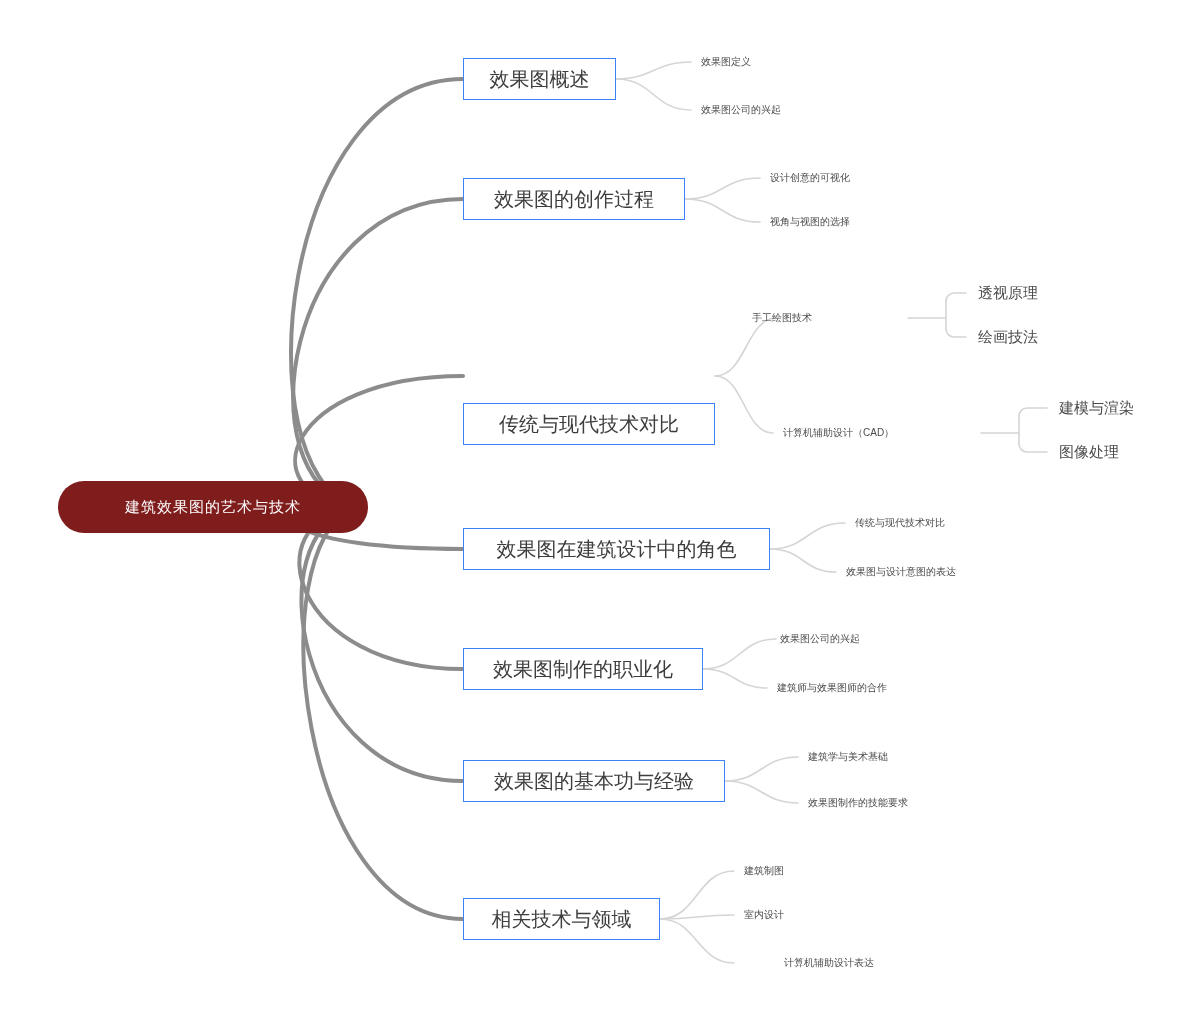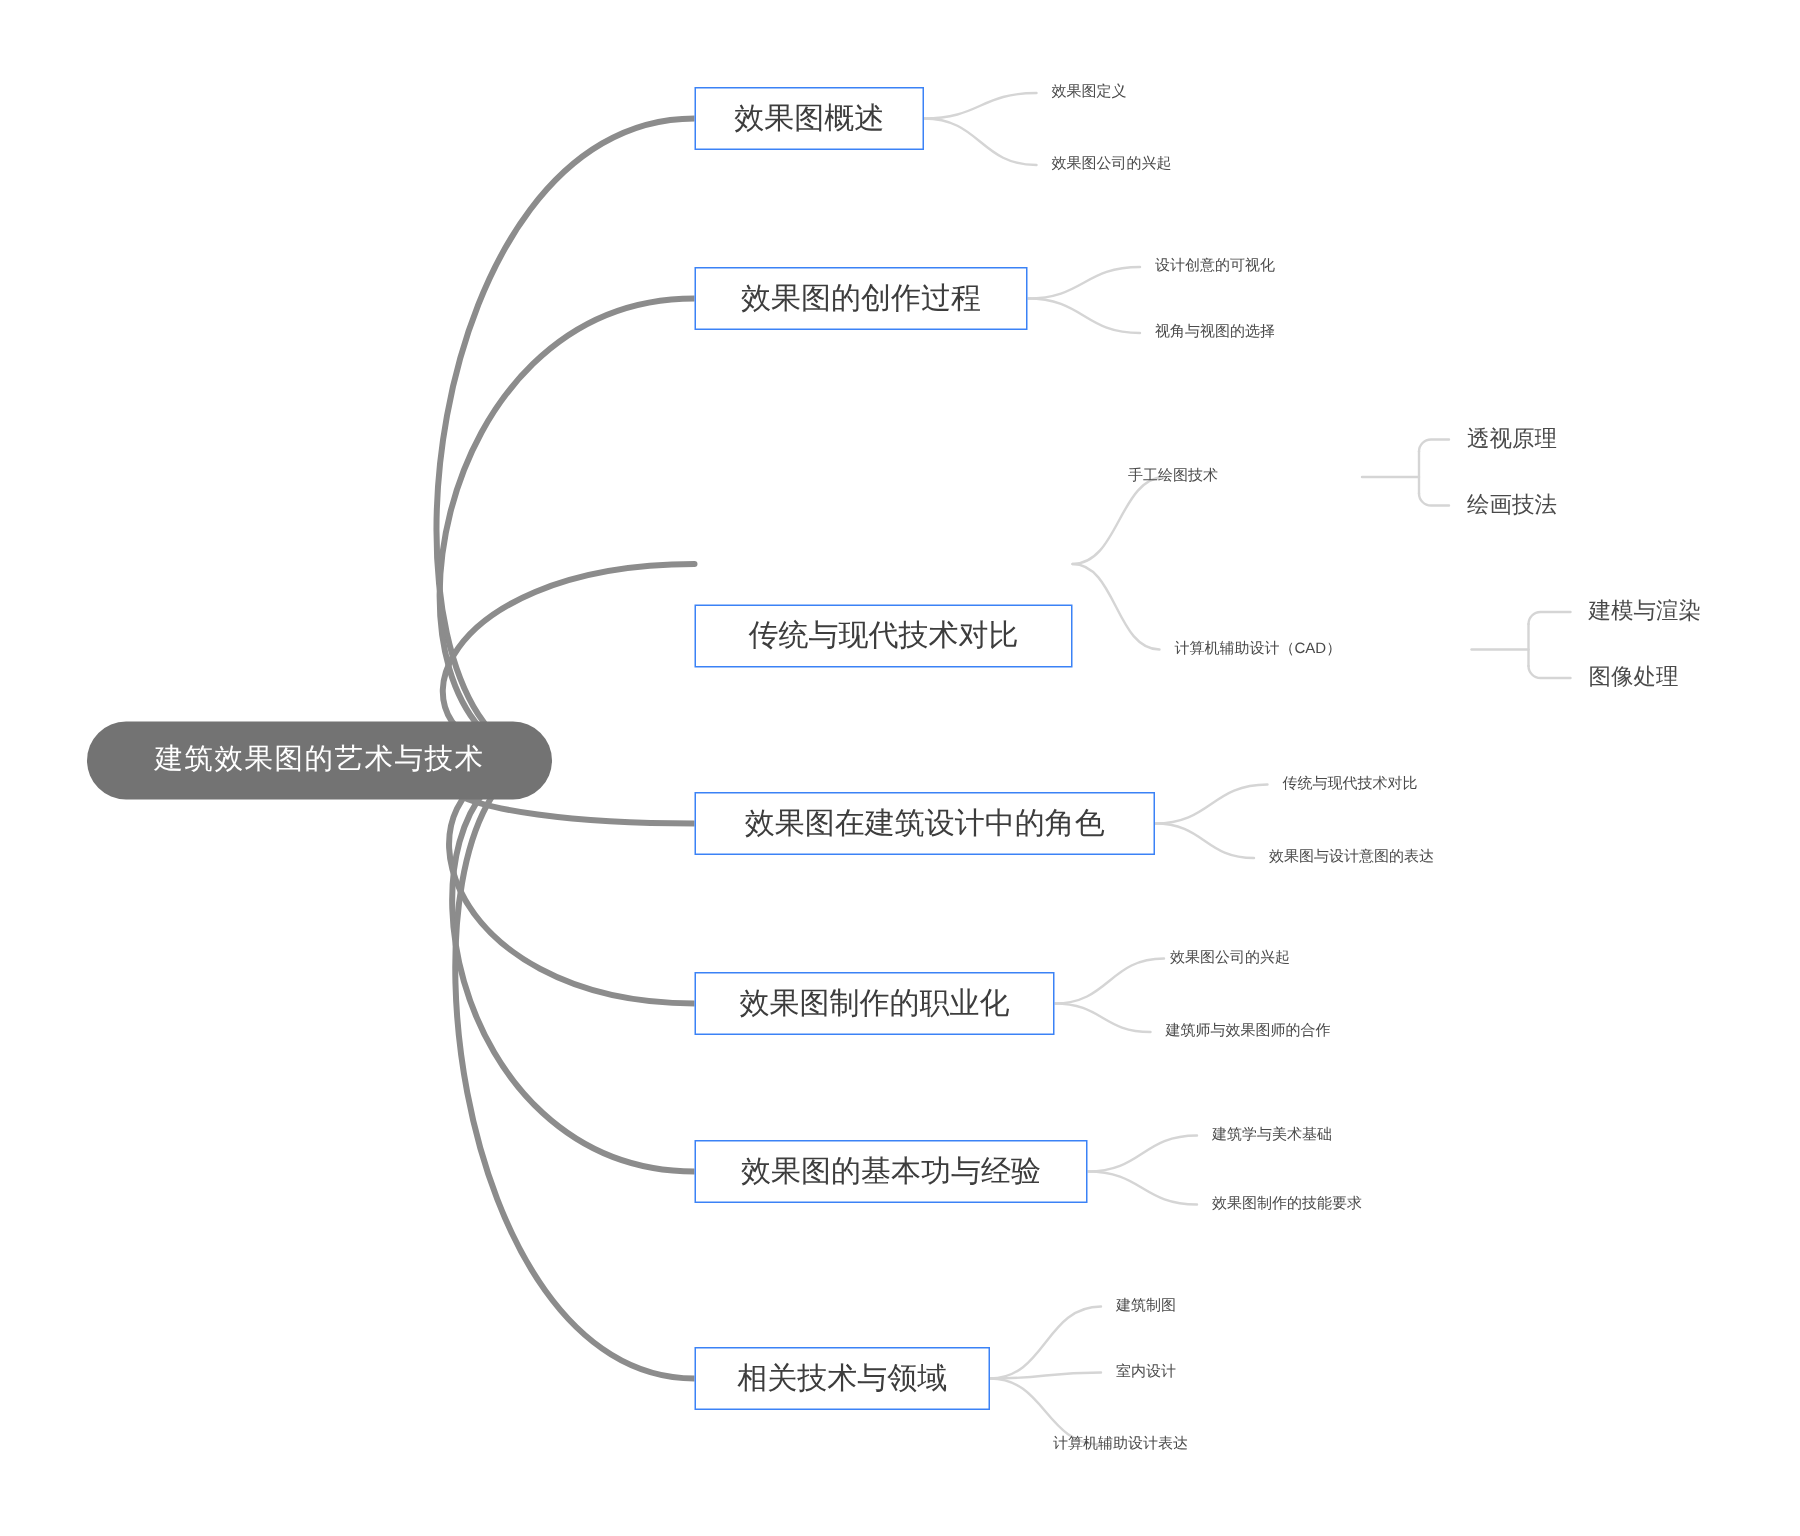--- a/index.html
+++ b/index.html
@@ -28,24 +28,24 @@
     width: 1200px;
     height: 1024px;
     pointer-events: none;
   }
   .node {
     position: absolute;
     box-sizing: border-box;
     white-space: nowrap;
   }
   .root-node {
-    background: #737373;
+    background: #7f1d1d;
     color: #ffffff;
     border-radius: 26px;
-    font-size: 19px;
+    font-size: 15px;
     line-height: 52px;
     text-align: center;
     letter-spacing: 1px;
     padding: 0 26px;
   }
   .branch-node {
     background: #ffffff;
     border: 1px solid #3b82f6;
     color: #3d3d3d;
     font-size: 20px;
@@ -123,16 +123,16 @@
       <div class="node leaf-node" style="left: 846px; top: 562px; width: 192px; height: 20px;">效果图与设计意图的表达</div>
       <div class="node branch-node" style="left: 463px; top: 648px; width: 240px; height: 42px;">效果图制作的职业化</div>
       <div class="node leaf-node" style="left: 780px; top: 629px; width: 141px; height: 20px;">效果图公司的兴起</div>
       <div class="node leaf-node" style="left: 777px; top: 678px; width: 192px; height: 20px;">建筑师与效果图师的合作</div>
       <div class="node branch-node" style="left: 463px; top: 760px; width: 262px; height: 42px;">效果图的基本功与经验</div>
       <div class="node leaf-node" style="left: 808px; top: 747px; width: 141px; height: 20px;">建筑学与美术基础</div>
       <div class="node leaf-node" style="left: 808px; top: 793px; width: 175px; height: 20px;">效果图制作的技能要求</div>
       <div class="node branch-node" style="left: 463px; top: 898px; width: 197px; height: 42px;">相关技术与领域</div>
       <div class="node leaf-node" style="left: 744px; top: 861px; width: 76px; height: 20px;">建筑制图</div>
       <div class="node leaf-node" style="left: 744px; top: 905px; width: 76px; height: 20px;">室内设计</div>
-      <div class="node leaf-node" style="left: 702px; top: 953px; width: 158px; height: 20px;">计算机辅助设计表达</div>
+      <div class="node leaf-node" style="left: 784px; top: 953px; width: 158px; height: 20px;">计算机辅助设计表达</div>
       <div class="node root-node" style="left: 58px; top: 481px; width: 310px; height: 52px;">建筑效果图的艺术与技术</div>
     </div>
 </div>
 
 </body></html>

